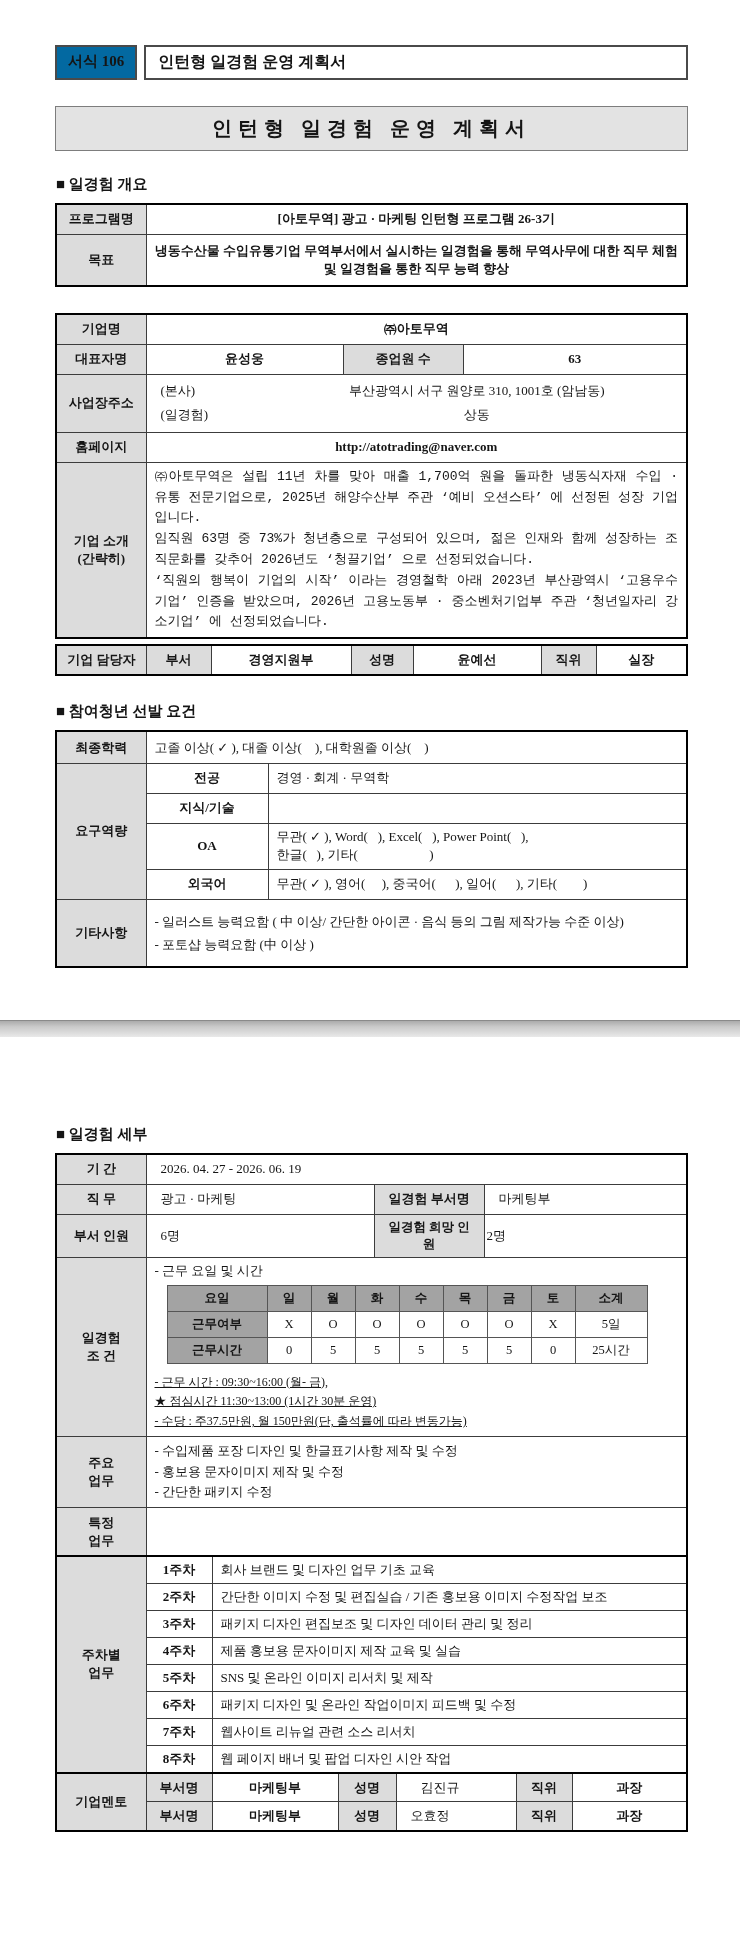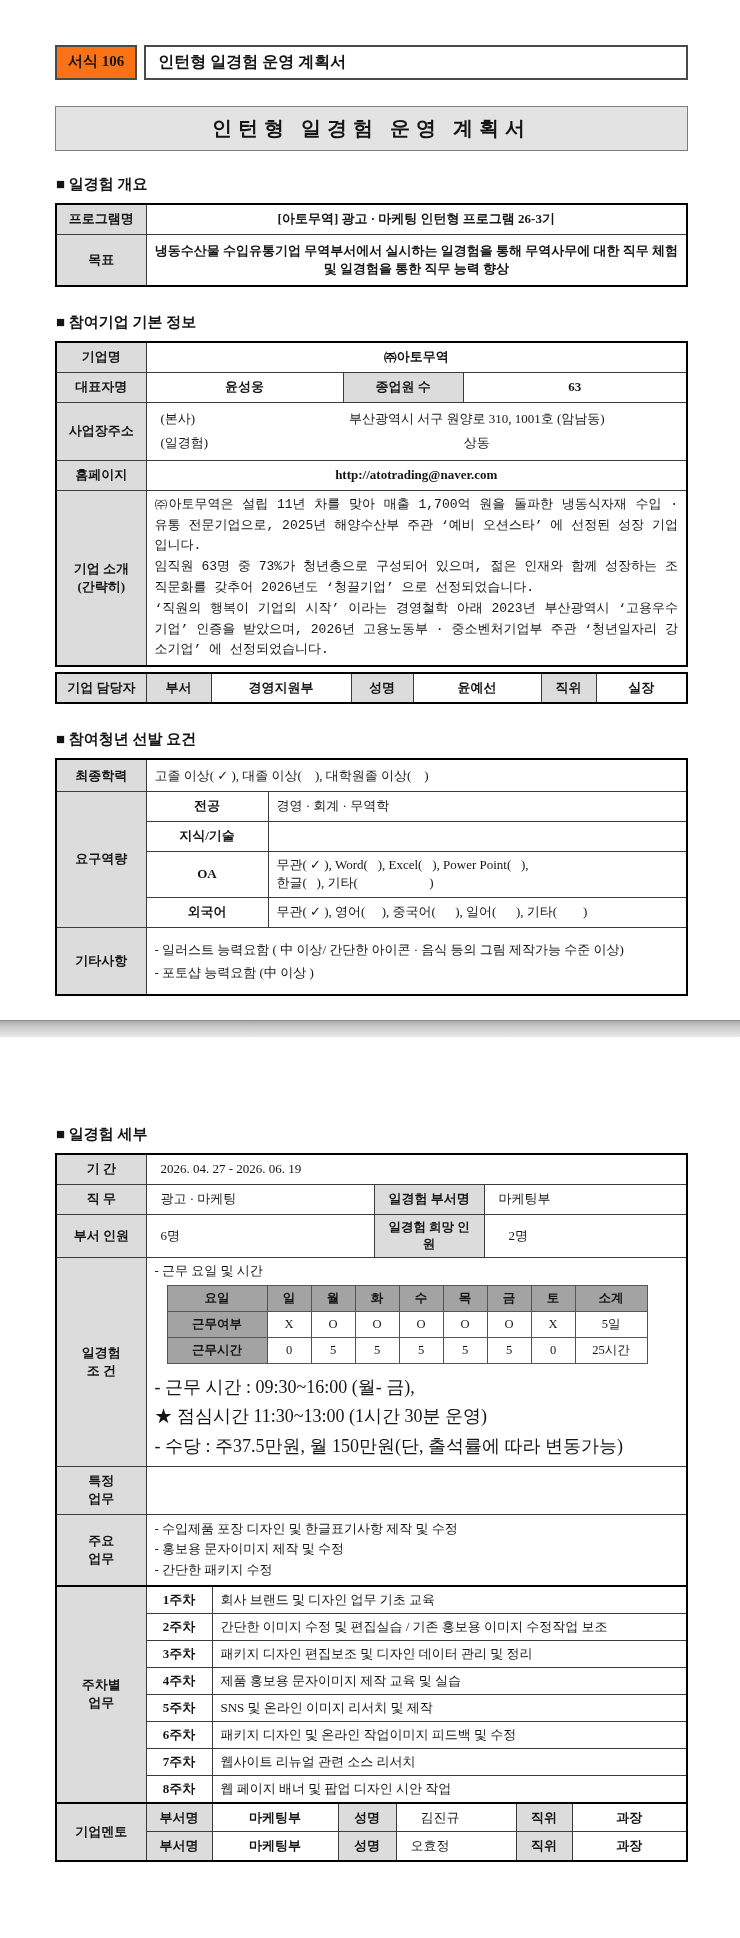--- a/index.html
+++ b/index.html
@@ -15,21 +15,21 @@
   .page-band {
     height:17px; width:740px;
     background:linear-gradient(to bottom,#ababab 0%,#c9c9c9 35%,#e9e9e9 100%);
     border-top:1px solid #8a8a8a;
   }
   .page2 { padding:88px 52px 0 55px; }
 
   
   .form-header { display:flex; gap:7px; margin-bottom:26px; }
   .form-badge {
-    background:#f97316; border:2px solid #4a4a4a;
+    background:#0369a1; border:2px solid #4a4a4a;
     font-weight:bold; font-size:15px; padding:5px 11px; white-space:nowrap;
   }
   .form-title-box {
     flex:1; border:2px solid #4a4a4a; font-weight:bold; font-size:16px;
     padding:5px 12px; display:flex; align-items:center;
   }
 
   
   .doc-title-bar {
     background:#e3e3e3; border:1px solid #7d7d7d;
@@ -50,21 +50,21 @@
 
   
   .sched { border-collapse:collapse; margin:5px 0 9px 12px; table-layout:fixed; }
   .sched td {
     border:1px solid #555; font-size:12.5px; text-align:center; padding:4px 2px;
   }
   .sched .shead { background:#a3a3a3; font-weight:bold; }
 
   .cond-cell { padding:6px 10px; }
   .cond-line { font-size:13px; }
-  .notes { white-space:pre-line; font-size:18px; line-height:1.65; }
+  .notes { white-space:pre-line; font-size:12px; line-height:1.65;text-decoration:underline; }
 
   .tall-goal { height:52px; }
   .intro-cell { padding:6px 10px; }
   .weekly-task { padding:12px 10px; }
   .week-lbl { font-weight:bold; text-align:center; }
   .tbl-joined { margin-top:-2px; }
   .empty-special { height:48px; }
   .addr-line { display:flex; line-height:1.9;gap:11px; }
   .addr-tag { width:110px; padding-left:8px; }
   .addr-val { flex:1; text-align:center; }
@@ -95,21 +95,20 @@
         <td class="ctr">[아토무역] 광고 · 마케팅 인턴형 프로그램 26-3기</td>
       </tr>
       <tr>
         <td class="lbl tall-goal">목표</td>
         <td class="ctr pre">냉동수산물 수입유통기업 무역부서에서 실시하는 일경험을 통해 무역사무에 대한 직무 체험
 및 일경험을 통한 직무 능력 향상</td>
       </tr>
     </tbody>
       </table>
 
-    <div class="sec-heading">■ 참여기업 기본 정보</div>
     <table class="tbl">
       <colgroup>
           <col style="width:90px">
           <col style="width:197px">
           <col style="width:120px">
           <col>
         </colgroup>
       <tbody>
           <tr>
         <td class="lbl" style="height:30px">기업명</td>
@@ -232,21 +231,21 @@
       <tr>
         <td class="lbl" style="height:30px">직  무</td>
         <td style="padding-left:14px">광고 · 마케팅</td>
         <td class="lbl">일경험 부서명</td>
         <td style="padding-left:14px">마케팅부</td>
       </tr>
       <tr>
         <td class="lbl" style="height:32px">부서 인원</td>
         <td style="padding-left:14px">6명</td>
         <td class="lbl" style="font-size:12.5px">일경험 희망 인원</td>
-        <td style="padding-left:24px">2명</td>
+        <td style="padding-left:2px">2명</td>
       </tr>
       <tr>
         <td class="lbl">일경험
 조  건</td>
         <td colspan="3" class="cond-cell">
           <div class="cond-line">- 근무 요일 및 시간</div>
           <table class="sched">
             <colgroup>
               <col style="width:100px">
                   <col style="width:44px">
@@ -293,30 +292,30 @@
               <td>25시간</td>
             </tr>
           </tbody>
               </table>
           <div class="notes">- 근무 시간 : 09:30~16:00 (월- 금),
    ★ 점심시간 11:30~13:00 (1시간 30분 운영)
 - 수당 : 주37.5만원, 월 150만원(단, 출석률에 따라 변동가능)</div>
         </td>
       </tr>
       <tr>
-        <td class="lbl empty-special">특정
-업무</td>
-        <td colspan="3"></td>
-      </tr>
-      <tr>
         <td class="lbl">주요
 업무</td>
         <td colspan="3" class="pre" style="line-height:1.6">- 수입제품 포장 디자인 및 한글표기사항 제작 및 수정
 - 홍보용 문자이미지 제작 및 수정
 - 간단한 패키지 수정</td>
+      </tr>
+      <tr>
+        <td class="lbl empty-special">특정
+업무</td>
+        <td colspan="3"></td>
       </tr>
     </tbody>
       </table>
 
     <table class="tbl tbl-joined">
       <colgroup>
           <col style="width:90px">
           <col style="width:66px">
           <col>
         </colgroup>

